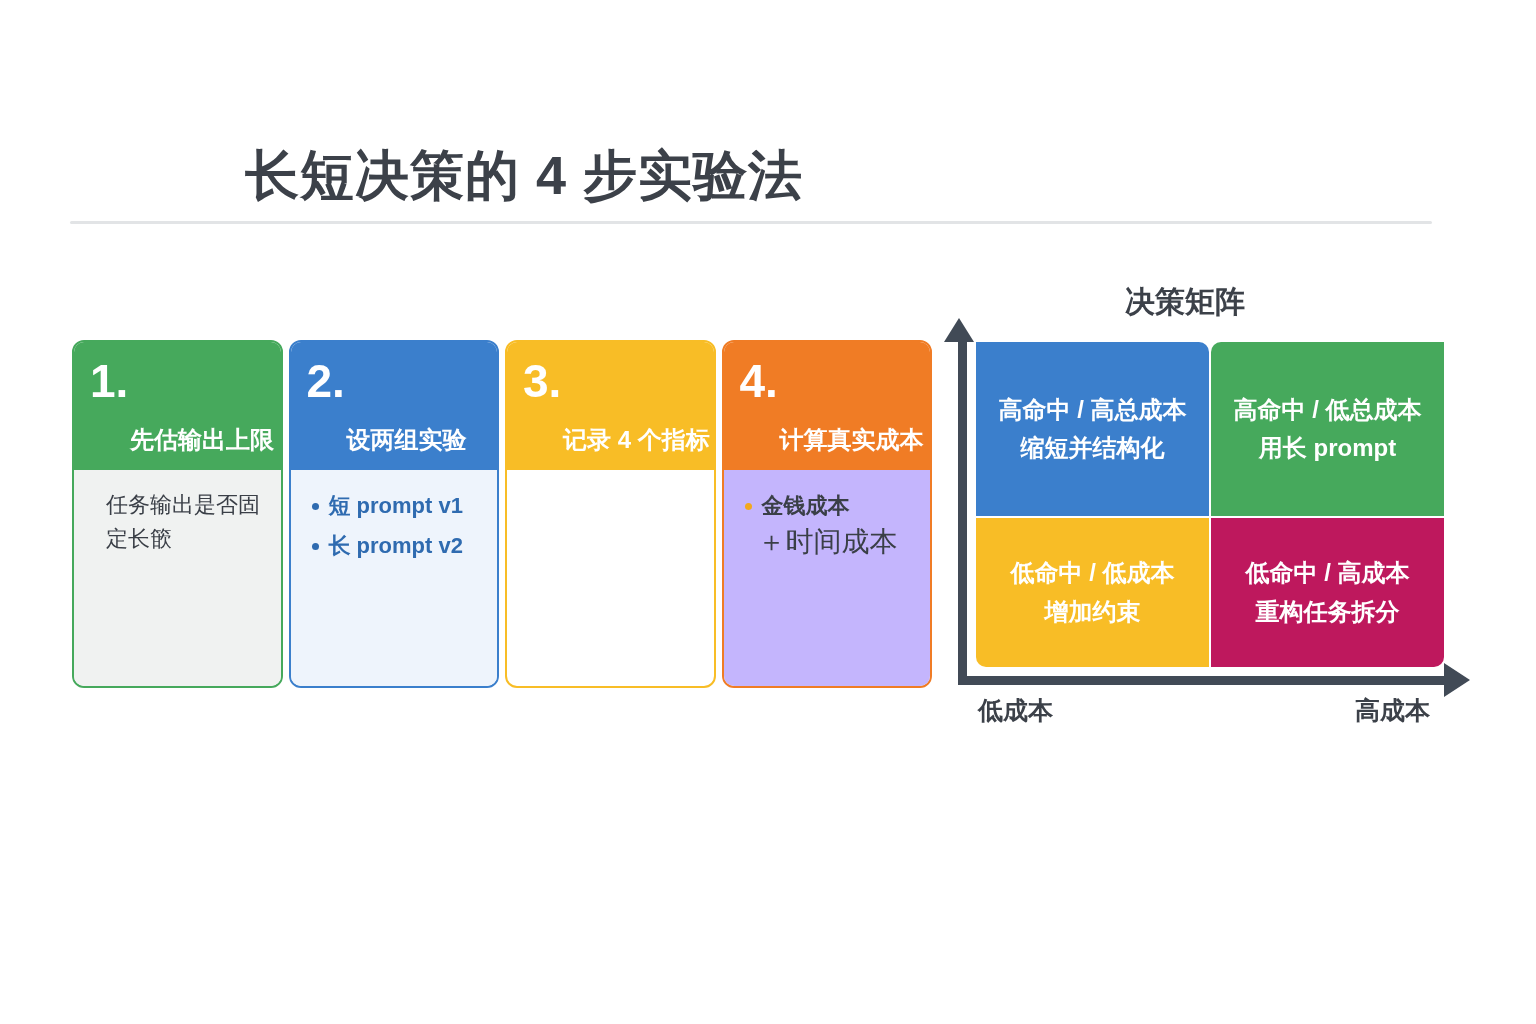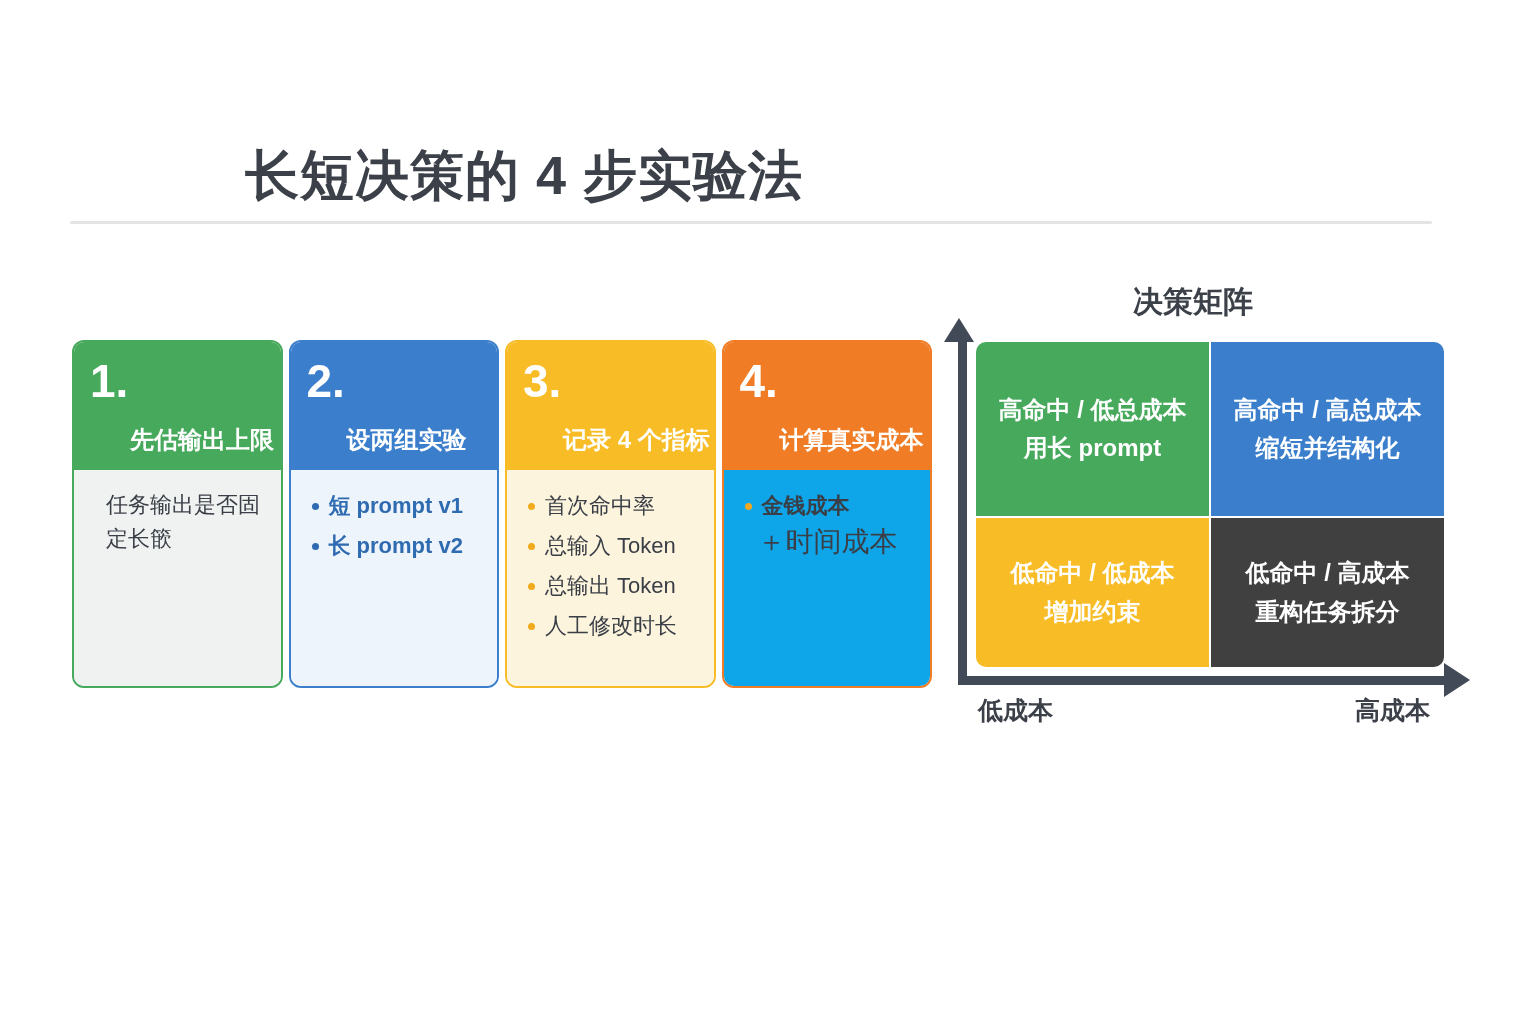--- a/index.html
+++ b/index.html
@@ -135,41 +135,40 @@
   .card.blue   .card-head { background: #3b7fcc; }
   .card.blue   .card-body { background: #eef4fc; }
   .card.blue   .bullets li { color: #2f6bb0; font-weight: bold; }
   .card.yellow { border-color: #f8bd26; }
   .card.yellow .card-head { background: #f8bd26; }
   .card.yellow .card-body { background: #fcf4dd; }
   .card.yellow .bullets li { color: #3a3f47; }
   .card.yellow .bullets li::before { background: #f0ab1e; }
   .card.orange { border-color: #f07c25; }
   .card.orange .card-head { background: #f07c25; }
-  .card.orange .card-body { background: #0ea5e9; }
+  .card.orange .card-body { background: #c4b5fd; }
   .card.orange .bullets li { color: #3a3f47; font-weight: bold; margin-bottom: 2px; }
   .card.orange .bullets li::before { background: #f2a81e; }
 
   
   .matrix-wrap {
     position: absolute;
     left: 950px;
     top: 270px;
     width: 540px;
     height: 480px;
   }
   .matrix-title {
     position: absolute;
     left: 175px;
     top: 12px;
     font-size: 30px;
     font-weight: bold;
     color: #3c4149;
     white-space: nowrap;
-    margin-left: 8px;
   }
   .axis-v {
     position: absolute;
     left: 8px;
     top: 70px;
     width: 9px;
     height: 345px;
     background: #414a56;
   }
   .axis-v-head {
@@ -240,21 +239,21 @@
   }
   .quad-l1, .quad-l2 {
     font-size: 24px;
     font-weight: bold;
     line-height: 1.6;
     white-space: nowrap;
   }
   .quad.q-tl { background: #46a95c; border-radius: 10px 0 0 0; }
   .quad.q-tr { background: #3b7fcc; border-radius: 0 10px 0 0; }
   .quad.q-bl { background: #f8bd26; border-radius: 0 0 0 10px; }
-  .quad.q-br { background: #404040; border-radius: 0 0 10px 0; }
+  .quad.q-br { background: #be185d; border-radius: 0 0 10px 0; }
 </style>
 </head>
 <body>
 
 <div class="canvas">
 
   <div class="title">长短决策的 4 步实验法</div>
   <div class="title-rule"></div>
 
   <div class="cards">
@@ -280,28 +279,20 @@
           <li>长 prompt v2</li>
         </ul>
       </div>
     </div>
 
     <div class="card yellow">
       <div class="card-head">
         <div class="card-num">3.</div>
         <div class="card-head-title">记录 4 个指标</div>
       </div>
-      <div class="card-body">
-        <ul class="bullets">
-          <li>首次命中率</li>
-          <li>总输入 Token</li>
-          <li>总输出 Token</li>
-          <li>人工修改时长</li>
-        </ul>
-      </div>
     </div>
 
     <div class="card orange">
       <div class="card-head">
         <div class="card-num">4.</div>
         <div class="card-head-title">计算真实成本</div>
       </div>
       <div class="card-body">
         <ul class="bullets">
           <li>金钱成本</li>
@@ -314,28 +305,28 @@
 
   <div class="matrix-wrap">
     <div class="matrix-title">决策矩阵</div>
 
     <div class="axis-v"></div>
     <div class="axis-v-head"></div>
     <div class="axis-h"></div>
     <div class="axis-h-head"></div>
 
     <div class="quadrants">
+      <div class="quad q-tr">
+        <div class="quad-l1">高命中 / 高总成本</div>
+        <div class="quad-l2">缩短并结构化</div>
+      </div>
       <div class="quad q-tl">
         <div class="quad-l1">高命中 / 低总成本</div>
         <div class="quad-l2">用长 prompt</div>
       </div>
-      <div class="quad q-tr">
-        <div class="quad-l1">高命中 / 高总成本</div>
-        <div class="quad-l2">缩短并结构化</div>
-      </div>
       <div class="quad q-bl">
         <div class="quad-l1">低命中 / 低成本</div>
         <div class="quad-l2">增加约束</div>
       </div>
       <div class="quad q-br">
         <div class="quad-l1">低命中 / 高成本</div>
         <div class="quad-l2">重构任务拆分</div>
       </div>
     </div>
 

